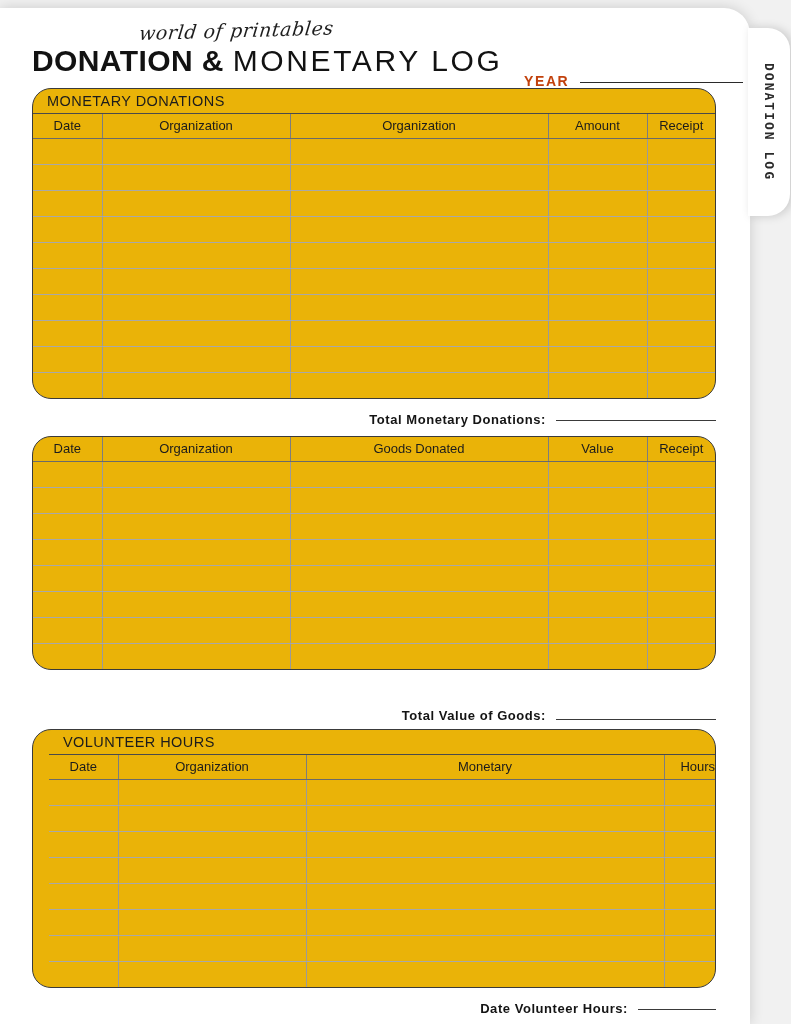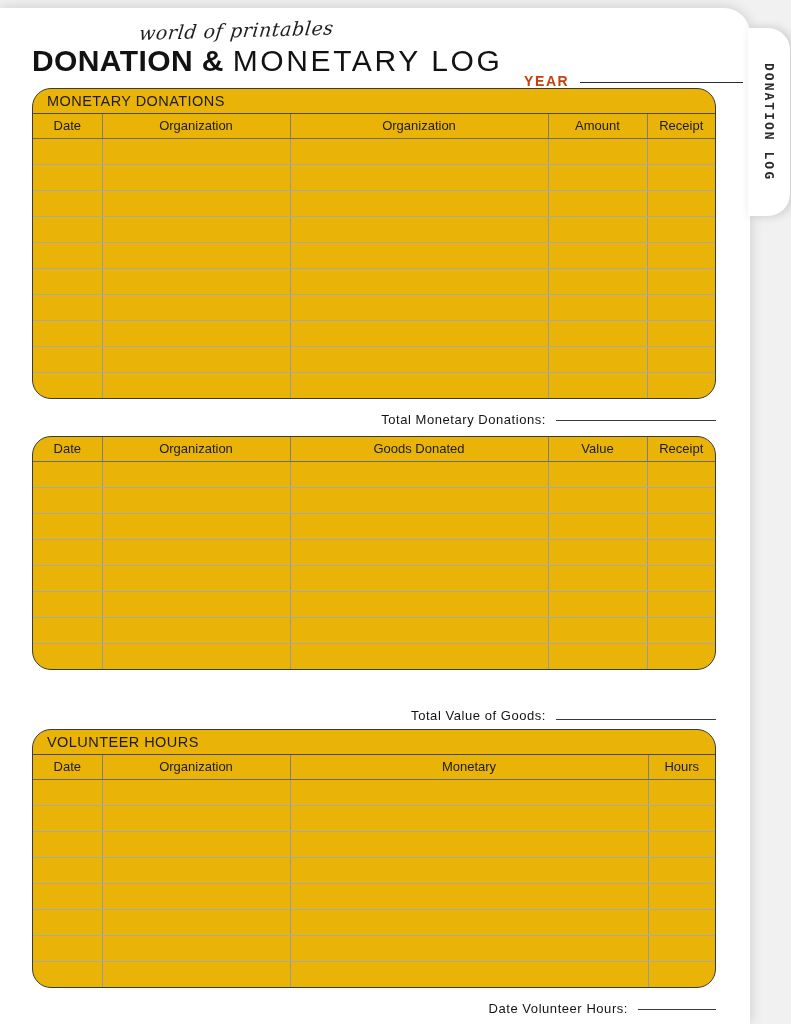--- a/index.html
+++ b/index.html
@@ -175,21 +175,21 @@
 
   
   .total-row {
     position: absolute;
     display: flex;
     align-items: baseline;
     justify-content: flex-end;
   }
   .total-label {
     font-size: 13px;
-    font-weight: 400;
+    font-weight: 700;
     letter-spacing: 0.55px;
     color: #141414;
   }
   .total-line {
     height: 0;
     border-bottom: 1.4px solid #3a3a3a;
     margin-left: 10px;
     position: relative;
     top: -3px;
   }
@@ -387,21 +387,21 @@
             <td></td>
           </tr>
         </tbody>
       </table>
   </div>
   <div class="total-row" id="total-1" style="left:32px; top:700px; width:684px;align-items:flex-end;">
     <span class="total-label">Total Value of Goods:</span>
     <span class="total-line" style="width:160px;"></span>
   </div>
 
-  <div class="table-block" id="block-2" style="top:721px;">
+  <div class="table-block" id="block-2" style="top:721px;padding-left:16px;">
     <div class="section-title">VOLUNTEER HOURS</div>
     <table class="log-table" id="table-2">
         <colgroup>
           <col style="width: 69px;">
           <col style="width: 188px;">
           <col style="width: 358px;">
           <col style="width: 67px;">
         </colgroup>
         <thead>
           <tr>

